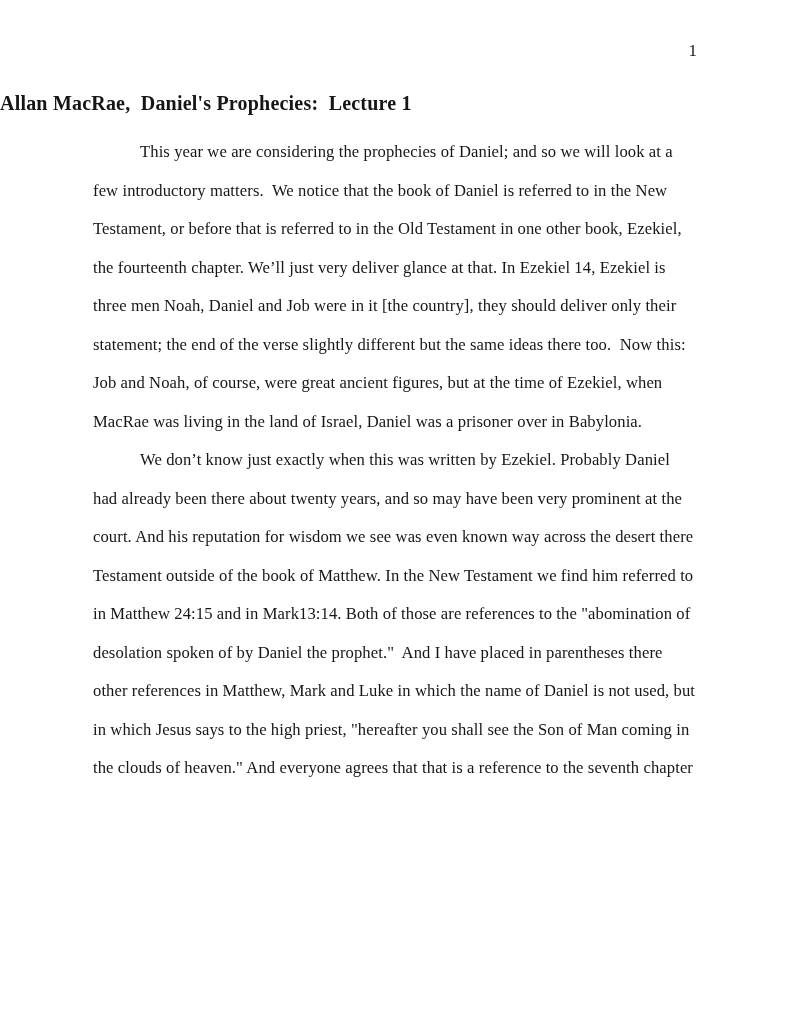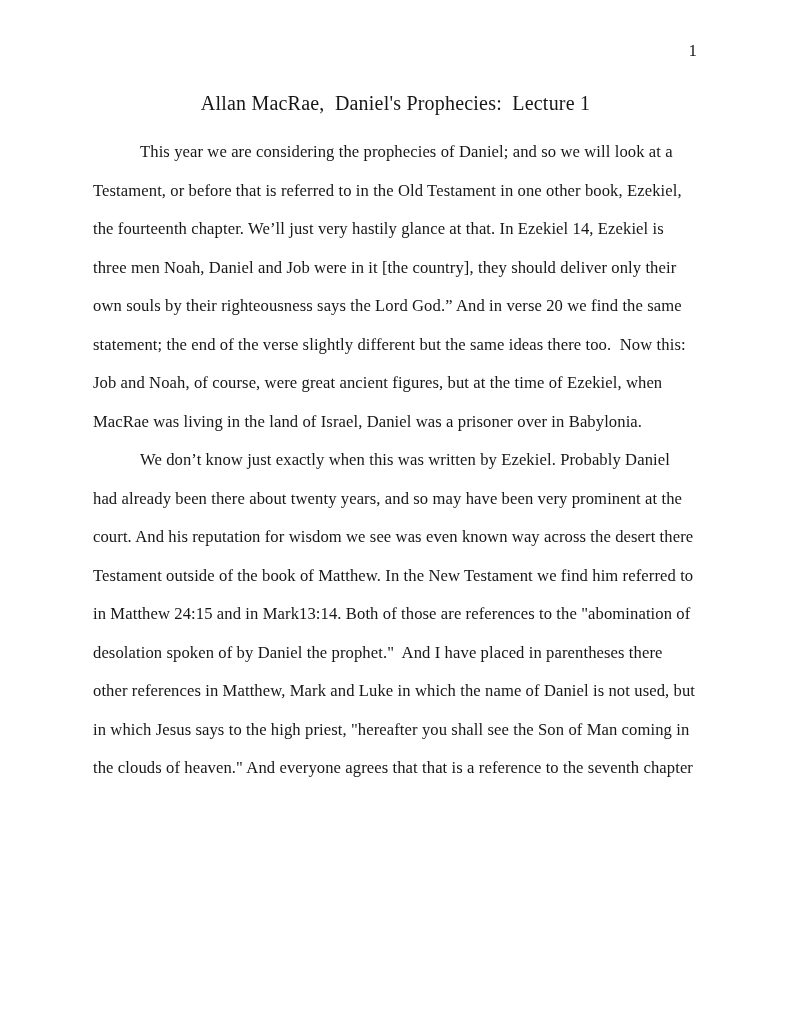--- a/index.html
+++ b/index.html
@@ -18,23 +18,22 @@
   }
   .page-number {
     position: absolute;
     top: 41px;
     right: 94px;
     font-size: 17px;
     white-space: pre-wrap;
   }
   .title {
     margin: 92px 0 0 0;
-    text-align: center;
     font-size: 20px;
-    font-weight: normal;
+    font-weight: bold;
     letter-spacing: 0.2px;
     white-space: pre-wrap;
   }
   .body-text {
     margin: 18px 92px 0 93px;
     font-size: 16.6px;
   }
   .paragraph {
     margin: 0;
   }
@@ -52,24 +51,24 @@
 <body>
 
 <div class="page">
   <div class="page-number">1</div>
 
   <h1 class="title">Allan MacRae,  Daniel's Prophecies:  Lecture 1</h1>
 
   <div class="body-text">
     <div class="paragraph">
         <div class="line">This year we are considering the prophecies of Daniel; and so we will look at a</div>
+        <div class="line">few introductory matters.  We notice that the book of Daniel is referred to in the New</div>
         <div class="line">Testament, or before that is referred to in the Old Testament in one other book, Ezekiel,</div>
-        <div class="line">the fourteenth chapter. We’ll just very hastily glance at that. In Ezekiel 14, Ezekiel is</div>
+        <div class="line">the fourteenth chapter. We’ll just very deliver glance at that. In Ezekiel 14, Ezekiel is</div>
         <div class="line">three men Noah, Daniel and Job were in it [the country], they should deliver only their</div>
-        <div class="line">own souls by their righteousness says the Lord God.” And in verse 20 we find the same</div>
         <div class="line">statement; the end of the verse slightly different but the same ideas there too.  Now this:</div>
         <div class="line">Job and Noah, of course, were great ancient figures, but at the time of Ezekiel, when</div>
         <div class="line">MacRae was living in the land of Israel, Daniel was a prisoner over in Babylonia.</div>
       </div>
     <div class="paragraph">
         <div class="line">We don’t know just exactly when this was written by Ezekiel. Probably Daniel</div>
         <div class="line">had already been there about twenty years, and so may have been very prominent at the</div>
         <div class="line">court. And his reputation for wisdom we see was even known way across the desert there</div>
         <div class="line">Testament outside of the book of Matthew. In the New Testament we find him referred to</div>
         <div class="line">in Matthew 24:15 and in Mark13:14. Both of those are references to the "abomination of</div>

